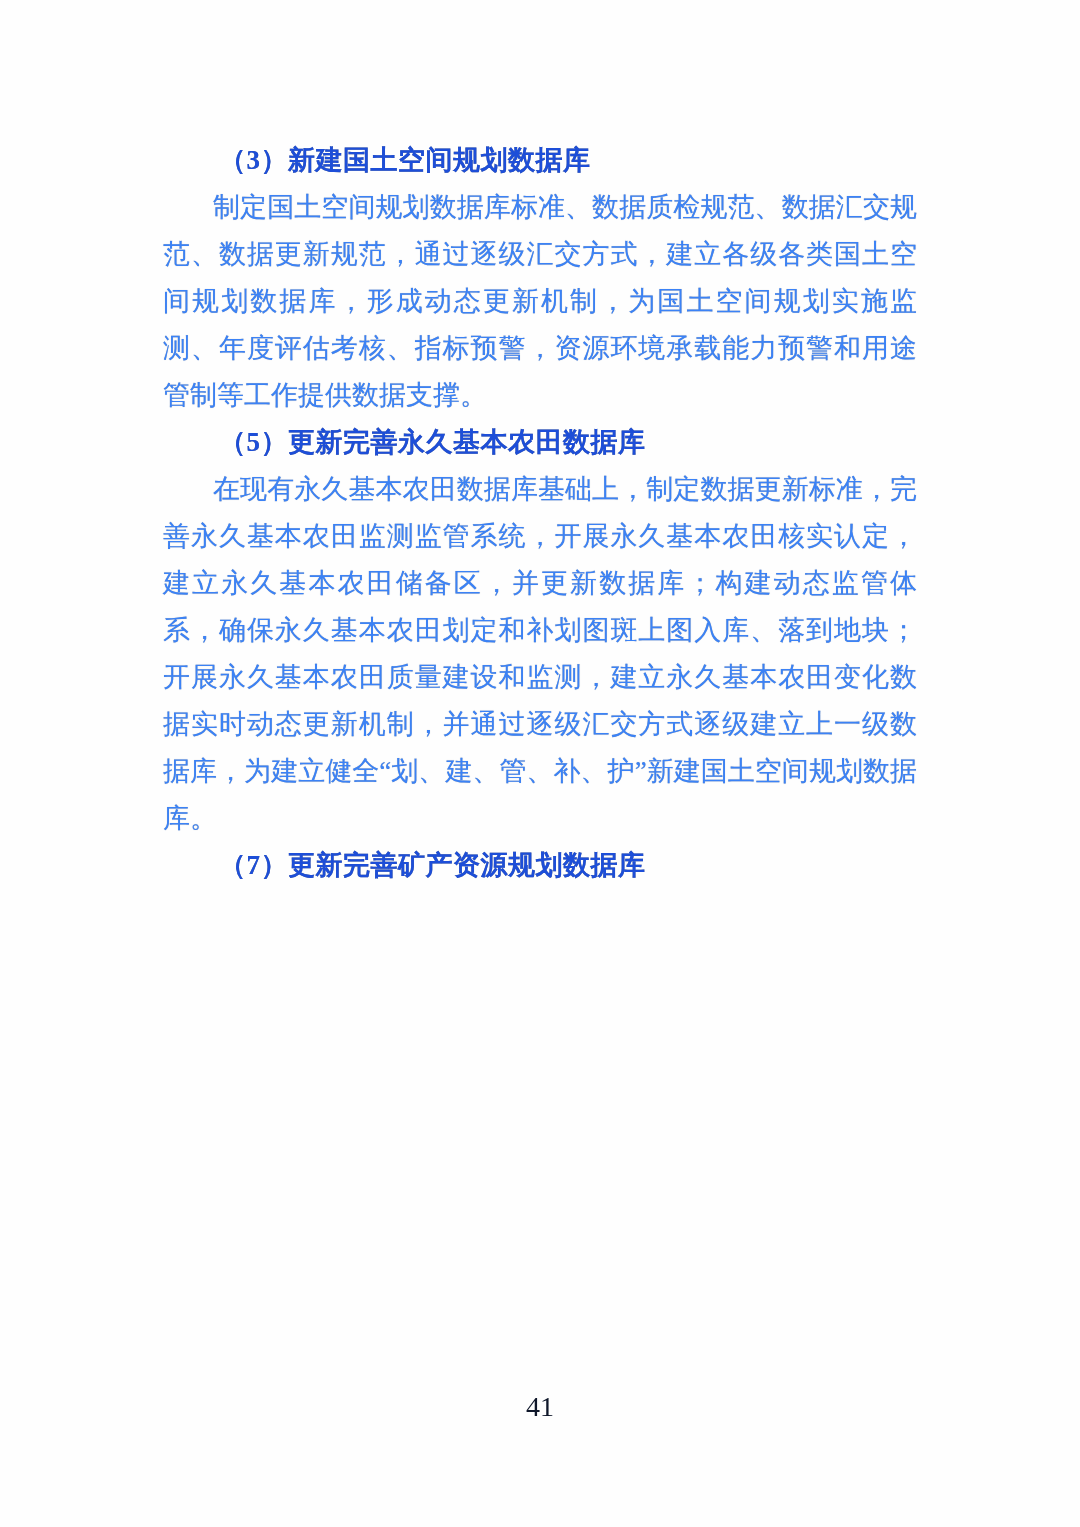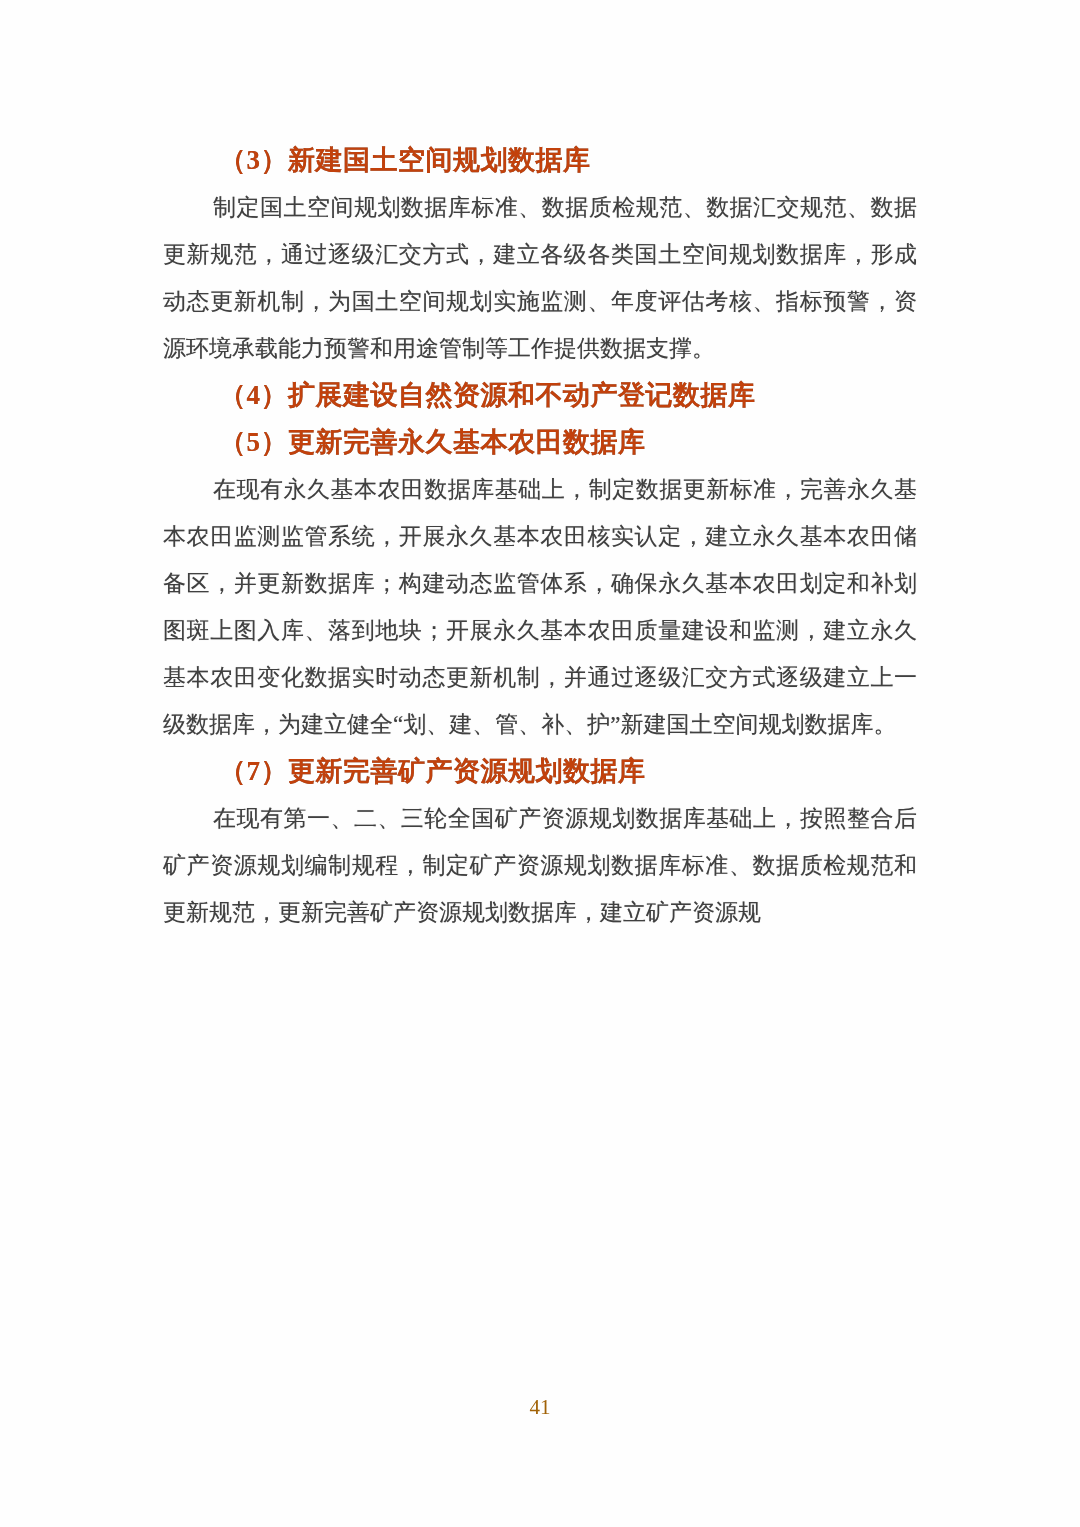--- a/index.html
+++ b/index.html
@@ -25,68 +25,66 @@
     position: absolute;
     left: 163px;
     top: 137px;
     width: 754px;
   }
   .sec-heading {
     margin: 0;
     font-size: 27px;
     font-weight: bold;
     line-height: 47px;
-    color: #c2410c;
+    color: #1d4ed8;
     text-indent: 56px;
     letter-spacing: 0.5px;
     text-shadow: 0 0 0.6px rgba(30,30,30,0.55);
     white-space: nowrap;
   }
   .sec-para {
     margin: 0;
-    font-size: 23px;
+    font-size: 27px;
     line-height: 47px;
-    color: #404040;
+    color: #3b82f6;
     text-align: justify;
     text-justify: inter-character;
     text-indent: 50px;
     text-shadow: 0 0 0.7px rgba(56,56,56,0.45);
   }
   .page-number {
     position: absolute;
     left: 0;
     top: 1392px;
     width: 1080px;
     text-align: center;
-    font-size: 21px;
-    color: #a16207;
+    font-size: 28px;
+    color: #0f172a;
     line-height: 30px;
   }
 </style>
 </head>
 <body>
 
 <div class="page">
   <div class="content">
 
     <section>
       <h3 class="sec-heading">（3）新建国土空间规划数据库</h3>
       <p class="sec-para">制定国土空间规划数据库标准、数据质检规范、数据汇交规范、数据更新规范，通过逐级汇交方式，建立各级各类国土空间规划数据库，形成动态更新机制，为国土空间规划实施监测、年度评估考核、指标预警，资源环境承载能力预警和用途管制等工作提供数据支撑。</p>
     </section>
 
     <section>
-      <h3 class="sec-heading">（4）扩展建设自然资源和不动产登记数据库</h3>
     </section>
 
     <section>
       <h3 class="sec-heading">（5）更新完善永久基本农田数据库</h3>
       <p class="sec-para">在现有永久基本农田数据库基础上，制定数据更新标准，完善永久基本农田监测监管系统，开展永久基本农田核实认定，建立永久基本农田储备区，并更新数据库；构建动态监管体系，确保永久基本农田划定和补划图斑上图入库、落到地块；开展永久基本农田质量建设和监测，建立永久基本农田变化数据实时动态更新机制，并通过逐级汇交方式逐级建立上一级数据库，为建立健全“划、建、管、补、护”新建国土空间规划数据库。</p>
     </section>
 
     <section>
       <h3 class="sec-heading">（7）更新完善矿产资源规划数据库</h3>
-      <p class="sec-para">在现有第一、二、三轮全国矿产资源规划数据库基础上，按照整合后矿产资源规划编制规程，制定矿产资源规划数据库标准、数据质检规范和更新规范，更新完善矿产资源规划数据库，建立矿产资源规</p>
     </section>
 
   </div>
 
   <div class="page-number">41</div>
 </div>
 
 </body></html>

